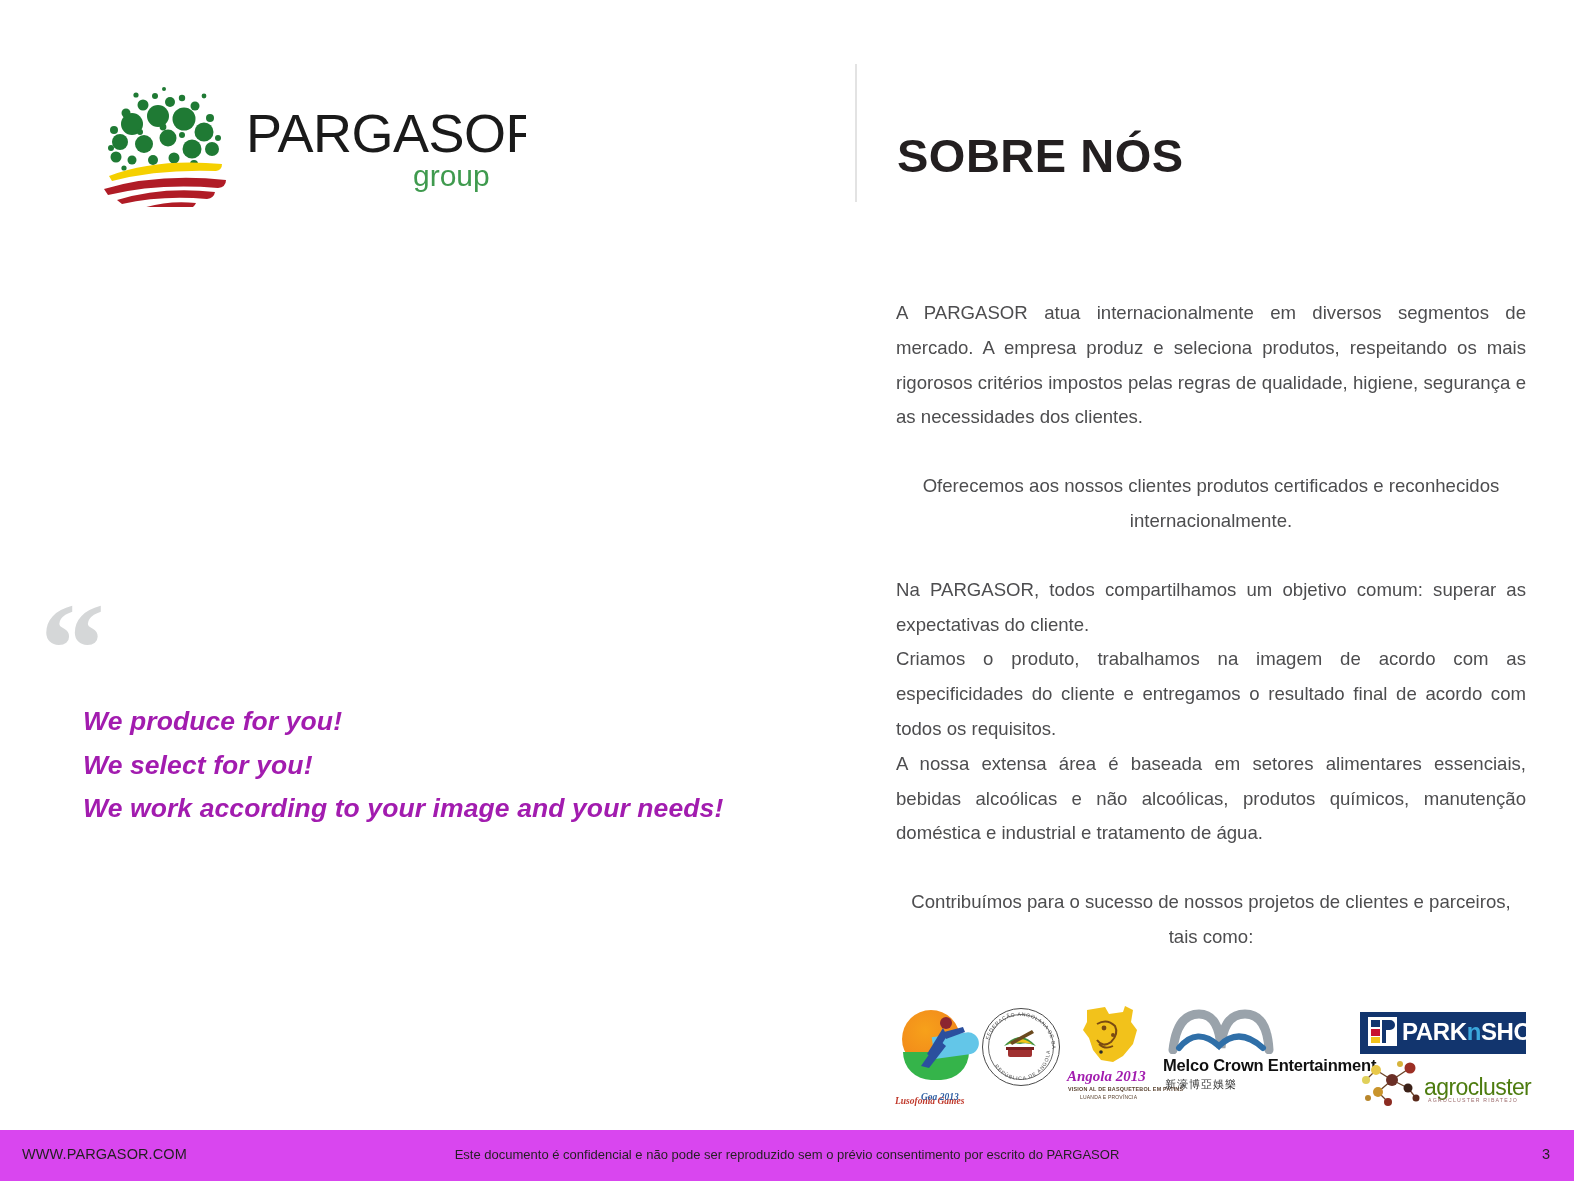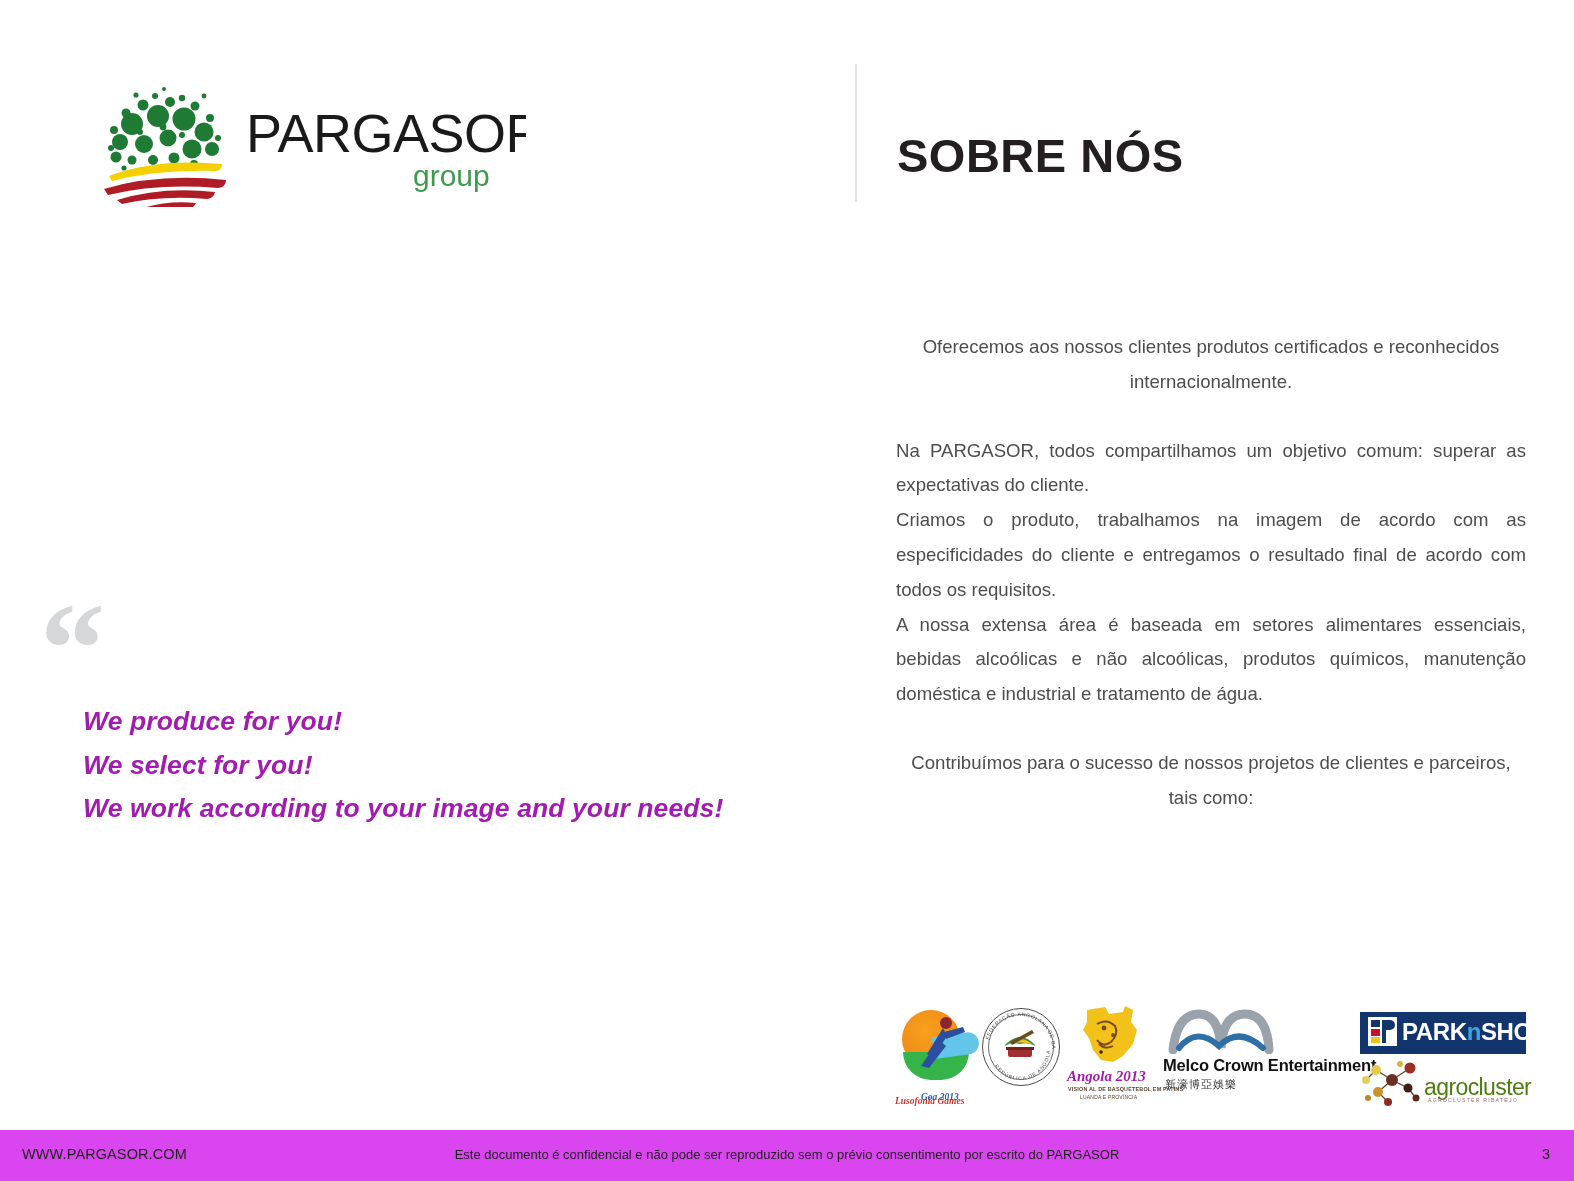--- a/index.html
+++ b/index.html
@@ -195,20 +195,21 @@
   <div class="page-title">SOBRE NÓS</div>
 
   <div class="quote-mark">“</div>
   <div class="quote-lines">
     <div>We produce for you!</div>
     <div>We select for you!</div>
     <div>We work according to your image and your needs!</div>
   </div>
 
   <div class="body-col">
+    <p class="p-just">A PARGASOR atua internacionalmente em diversos segmentos de mercado. A empresa produz e seleciona produtos, respeitando os mais rigorosos critérios impostos pelas regras de qualidade, higiene, segurança e as necessidades dos clientes.</p>
     <div class="gap-lg"></div>
     <p class="p-left">Oferecemos aos nossos clientes produtos certificados e reconhecidos internacionalmente.</p>
     <div class="gap-lg"></div>
     <p class="p-just">Na PARGASOR, todos compartilhamos um objetivo comum: superar as expectativas do cliente.</p>
     <p class="p-just">Criamos o produto, trabalhamos na imagem de acordo com as especificidades do cliente e entregamos o resultado final de acordo com todos os requisitos.</p>
     <p class="p-just">A nossa extensa área é baseada em setores alimentares essenciais, bebidas alcoólicas e não alcoólicas, produtos químicos, manutenção doméstica e industrial e tratamento de água.</p>
     <div class="gap-sm"></div>
     <p class="p-left">Contribuímos para o sucesso de nossos projetos de clientes e parceiros, tais como:</p>
   </div>
 

